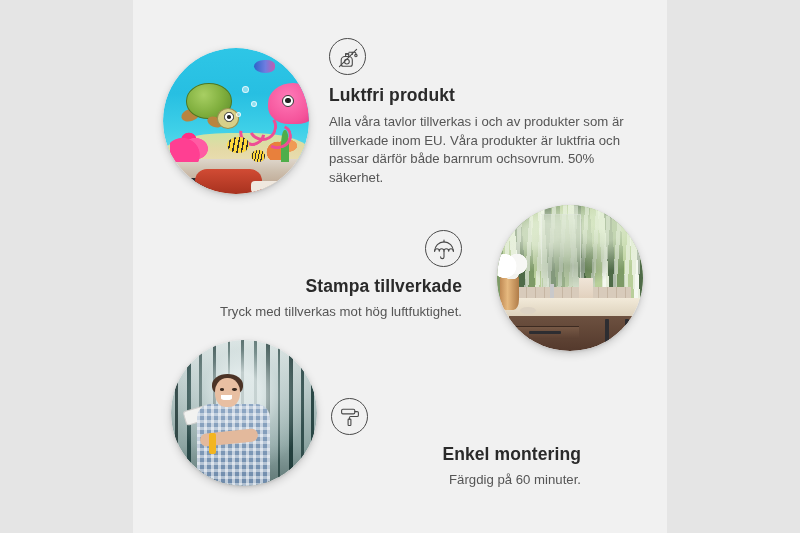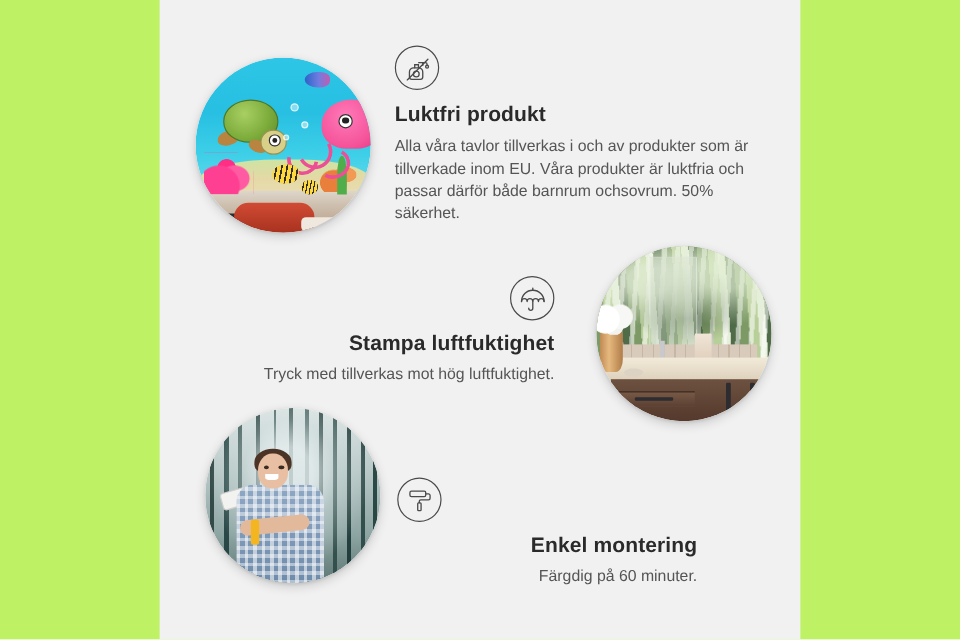--- a/index.html
+++ b/index.html
@@ -13,21 +13,21 @@
   }
   body {
     font-family: "Liberation Sans", sans-serif;
     -webkit-font-smoothing: antialiased;
   }
 
   .stage {
     position: relative;
     width: 800px;
     height: 533px;
-    background: #bef264;
+    background: #e5e5e5;
   }
 
   
   .panel {
     position: absolute;
     left: 133px;
     top: 0;
     width: 534px;
     height: 533px;
     background: #f1f1f1;
@@ -427,21 +427,21 @@
 
   <div class="feature" id="feature-waterproof">
     <div class="icon-circle">
       <svg width="24" height="24" viewBox="0 0 24 24" fill="none" stroke="#4a4a4a" stroke-width="1.1" stroke-linecap="round" stroke-linejoin="round">
         <path d="M2.6 14.3a9.4 9.4 0 0 1 18.8 0"></path>
         <path d="M2.6 14.3c0-1.4 1.1-2.5 2.4-2.5s2.3 1.1 2.3 2.5c0-1.4 1-2.5 2.3-2.5s2.4 1.1 2.4 2.5c0-1.4 1-2.5 2.3-2.5s2.4 1.1 2.4 2.5c0-1.4 1-2.5 2.3-2.5s2.4 1.1 2.4 2.5"></path>
         <path d="M12 14.3v5.6a1.7 1.7 0 0 1-3.4 0"></path>
         <line x1="12" y1="4.9" x2="12" y2="3.1"></line>
       </svg>
     </div>
-    <h2 class="f-title">Stampa luftfuktighet</h2>
+    <h2 class="f-title">Stampa tillverkade</h2>
     <p class="f-body">Tryck med tillverkas mot hög luftfuktighet.</p>
   </div>
 
   <div class="feature" id="feature-assembly">
     <div class="icon-circle">
       <svg width="24" height="24" viewBox="0 0 24 24" fill="none" stroke="#4a4a4a" stroke-width="1.1" stroke-linecap="round" stroke-linejoin="round">
         <rect x="3.6" y="4.3" width="13.2" height="4.6" rx="1.3"></rect>
         <path d="M16.8 6.6h2.3a1.3 1.3 0 0 1 1.3 1.3v2.3a1.3 1.3 0 0 1-1.3 1.3h-6.4a1.3 1.3 0 0 0-1.3 1.3v1.1"></path>
         <rect x="10.1" y="14.1" width="2.8" height="6.4" rx="0.7"></rect>
       </svg>

